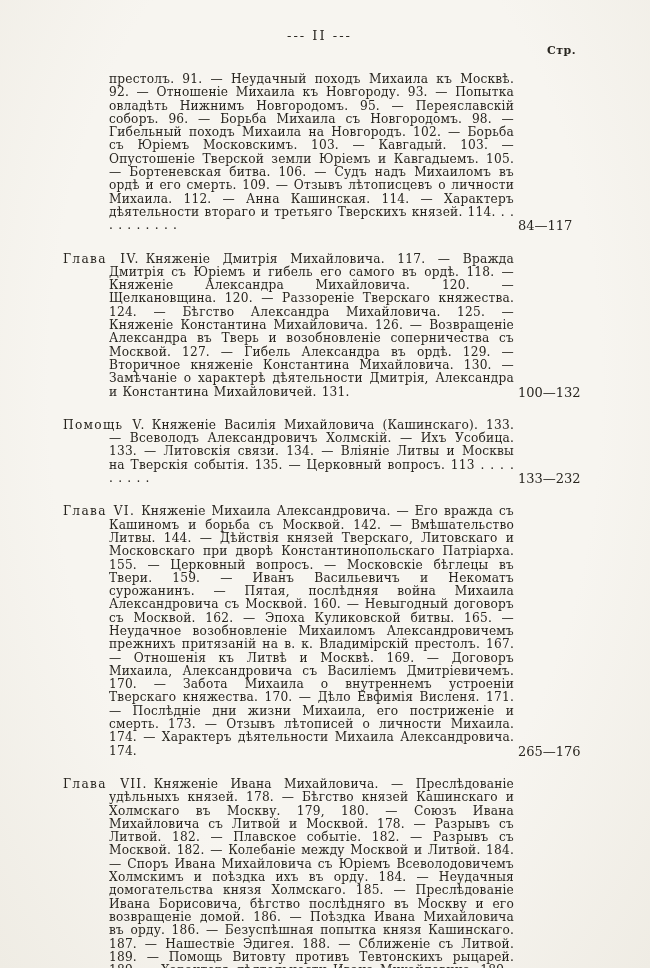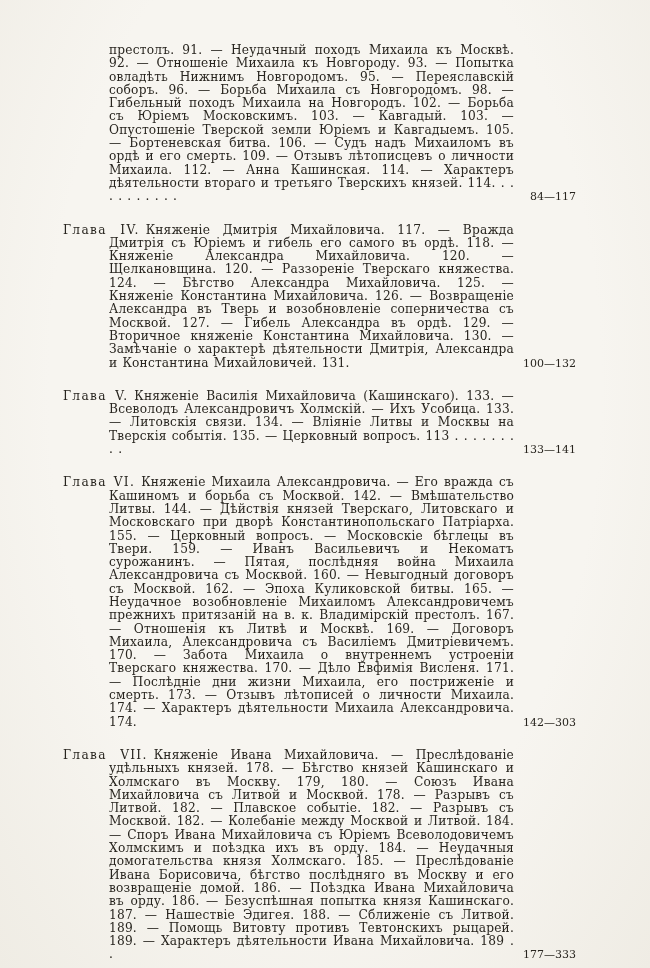--- a/index.html
+++ b/index.html
@@ -57,54 +57,55 @@
   .chapter-label {
     letter-spacing: 1.3px;
     margin-right: 6px;
     white-space: nowrap;
   }
   .chapter-label:empty { margin-right: 0; }
   .entry-pages {
     width: 58px;
     min-width: 58px;
     padding-left: 4px;
-    text-align: right;
     align-self: flex-end;
-    font-size: 11px;
+    font-size: 13px;
     line-height: 13.3px;
     white-space: nowrap;
   }
 </style>
 </head>
 <body>
 
 <div class="page">
 
+  <div class="page-num-header">--- II ---</div>
 
+  <div class="str-label">Стр.</div>
 
   <div class="toc">
 
     <div class="entry continuation">
       <div class="entry-text"><span class="chapter-label"></span><span>престолъ. 91. — Неудачный походъ Михаила къ Москвѣ. 92. — Отношеніе Михаила къ Новгороду. 93. — Попытка овладѣть Нижнимъ Новгородомъ. 95. — Переяславскій соборъ. 96. — Борьба Михаила съ Новгородомъ. 98. — Гибельный походъ Михаила на Новгородъ. 102. — Борьба съ Юріемъ Московскимъ. 103. — Кавгадый. 103. — Опустошеніе Тверской земли Юріемъ и Кавгадыемъ. 105. — Бортеневская битва. 106. — Судъ надъ Михаиломъ въ ордѣ и его смерть. 109. — Отзывъ лѣтописцевъ о личности Михаила. 112. — Анна Кашинская. 114. — Характеръ дѣятельности втораго и третьяго Тверскихъ князей. 114. . . . . . . . . . .</span></div>
       <div class="entry-pages">84—117</div>
     </div>
 
     <div class="entry">
       <div class="entry-text"><span class="chapter-label">Глава IV.</span><span>Княженіе Дмитрія Михайловича. 117. — Вражда Дмитрія съ Юріемъ и гибель его самого въ ордѣ. 118. — Княженіе Александра Михайловича. 120. — Щелкановщина. 120. — Раззореніе Тверскаго княжества. 124. — Бѣгство Александра Михайловича. 125. — Княженіе Константина Михайловича. 126. — Возвращеніе Александра въ Тверь и возобновленіе соперничества съ Москвой. 127. — Гибель Александра въ ордѣ. 129. — Вторичное княженіе Константина Михайловича. 130. — Замѣчаніе о характерѣ дѣятельности Дмитрія, Александра и Константина Михайловичей. 131.</span></div>
       <div class="entry-pages">100—132</div>
     </div>
 
     <div class="entry">
-      <div class="entry-text"><span class="chapter-label">Глава V.</span><span>Княженіе Василія Михайловича (Кашинскаго). 133. — Всеволодъ Александровичъ Холмскій. — Ихъ Усобица. 133. — Литовскія связи. 134. — Вліяніе Литвы и Москвы на Тверскія событія. 135. — Церковный вопросъ. 113 . . . . . . . . .</span></div>
-      <div class="entry-pages">133—141</div>
+      <div class="entry-text"><span class="chapter-label">Помощь V.</span><span>Княженіе Василія Михайловича (Кашинскаго). 133. — Всеволодъ Александровичъ Холмскій. — Ихъ Усобица. 133. — Литовскія связи. 134. — Вліяніе Литвы и Москвы на Тверскія событія. 135. — Церковный вопросъ. 113 . . . . . . . . .</span></div>
+      <div class="entry-pages">133—232</div>
     </div>
 
     <div class="entry">
       <div class="entry-text"><span class="chapter-label">Глава VI.</span><span>Княженіе Михаила Александровича. — Его вражда съ Кашиномъ и борьба съ Москвой. 142. — Вмѣшательство Литвы. 144. — Дѣйствія князей Тверскаго, Литовскаго и Московскаго при дворѣ Константинопольскаго Патріарха. 155. — Церковный вопросъ. — Московскіе бѣглецы въ Твери. 159. — Иванъ Васильевичъ и Некоматъ сурожанинъ. — Пятая, послѣдняя война Михаила Александровича съ Москвой. 160. — Невыгодный договоръ съ Москвой. 162. — Эпоха Куликовской битвы. 165. — Неудачное возобновленіе Михаиломъ Александровичемъ прежнихъ притязаній на в. к. Владимірскій престолъ. 167. — Отношенія къ Литвѣ и Москвѣ. 169. — Договоръ Михаила, Александровича съ Василіемъ Дмитріевичемъ. 170. — Забота Михаила о внутреннемъ устроеніи Тверскаго княжества. 170. — Дѣло Евфимія Висленя. 171. — Послѣдніе дни жизни Михаила, его постриженіе и смерть. 173. — Отзывъ лѣтописей о личности Михаила. 174. — Характеръ дѣятельности Михаила Александровича. 174.</span></div>
-      <div class="entry-pages">142—303</div>
+      <div class="entry-pages">265—176</div>
     </div>
 
     <div class="entry">
       <div class="entry-text"><span class="chapter-label">Глава VII.</span><span>Княженіе Ивана Михайловича. — Преслѣдованіе удѣльныхъ князей. 178. — Бѣгство князей Кашинскаго и Холмскаго въ Москву. 179, 180. — Союзъ Ивана Михайловича съ Литвой и Москвой. 178. — Разрывъ съ Литвой. 182. — Плавское событіе. 182. — Разрывъ съ Москвой. 182. — Колебаніе между Москвой и Литвой. 184. — Споръ Ивана Михайловича съ Юріемъ Всеволодовичемъ Холмскимъ и поѣздка ихъ въ орду. 184. — Неудачныя домогательства князя Холмскаго. 185. — Преслѣдованіе Ивана Борисовича, бѣгство послѣдняго въ Москву и его возвращеніе домой. 186. — Поѣздка Ивана Михайловича въ орду. 186. — Безуспѣшная попытка князя Кашинскаго. 187. — Нашествіе Эдигея. 188. — Сближеніе съ Литвой. 189. — Помощь Витовту противъ Тевтонскихъ рыцарей. 189. — Характеръ дѣятельности Ивана Михайловича. 189 . .</span></div>
       <div class="entry-pages">177—333</div>
     </div>
 
     <div class="entry">
       <div class="entry-text"><span class="chapter-label">Вражда VIII.</span><span>Послѣднія времена независимости Тверскаго княжества. — Княженіе Бориса Александровича. 191. — Заключеніе</span></div>
       <div class="entry-pages"></div>

